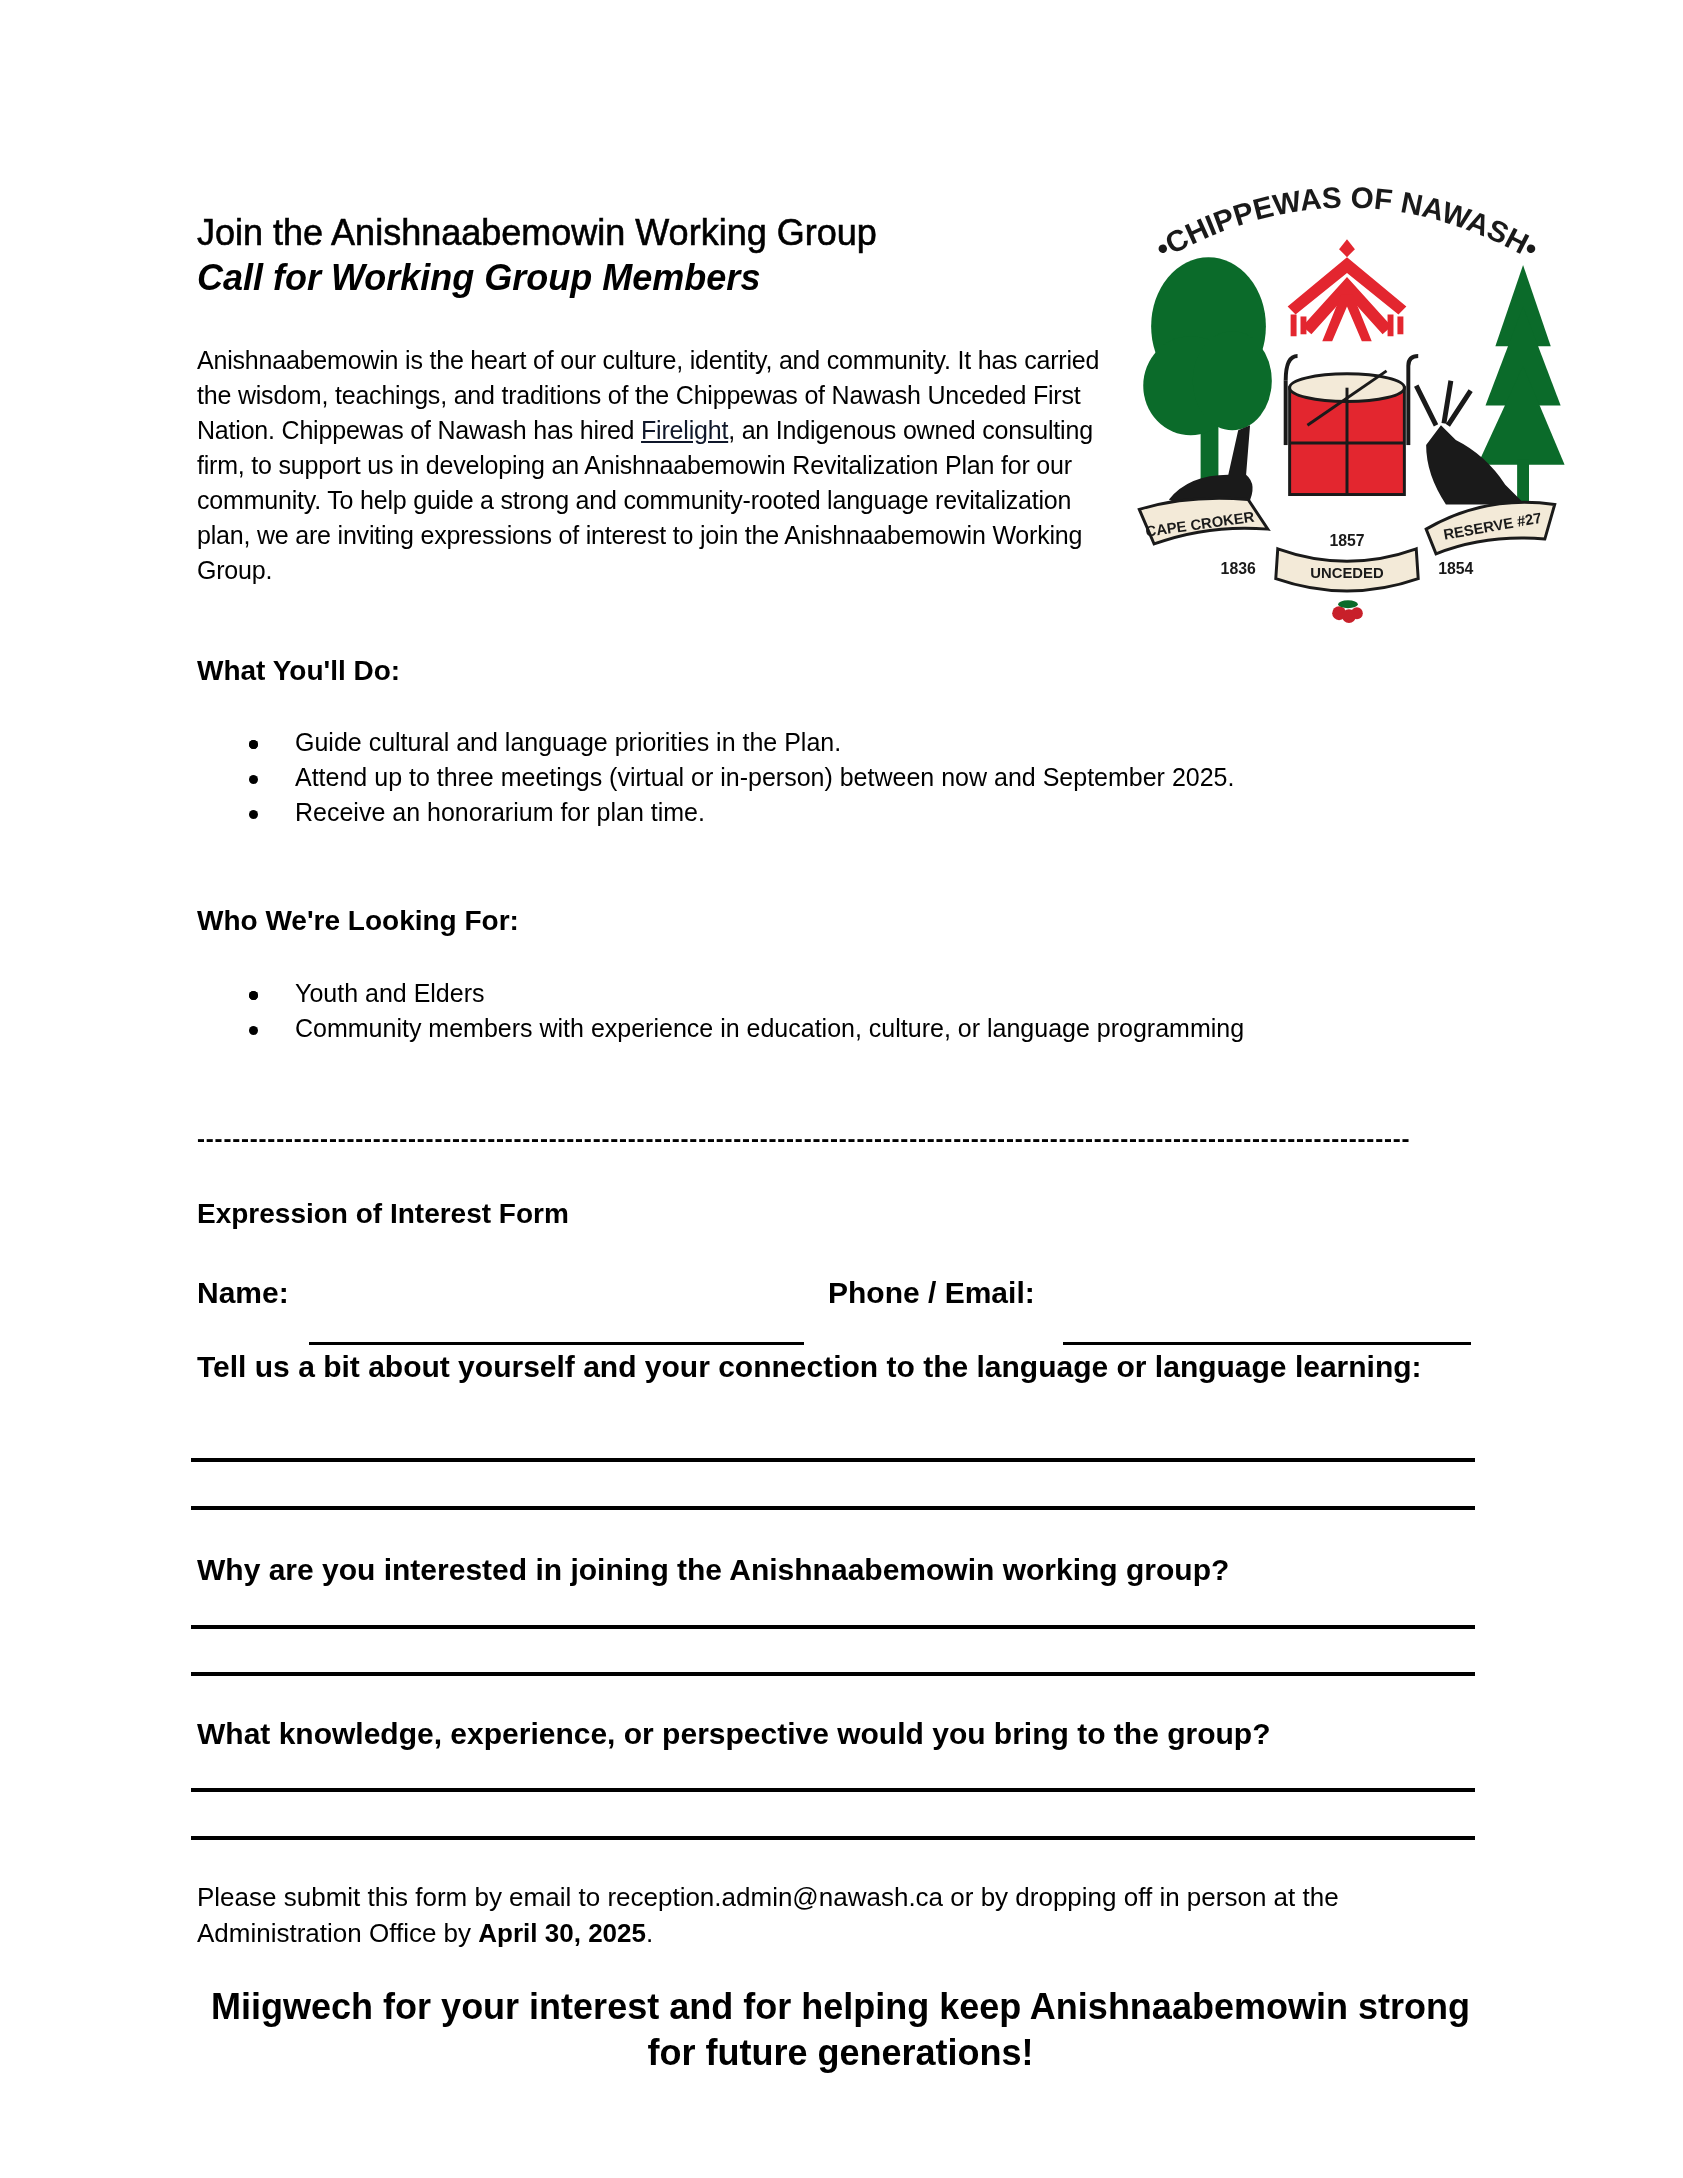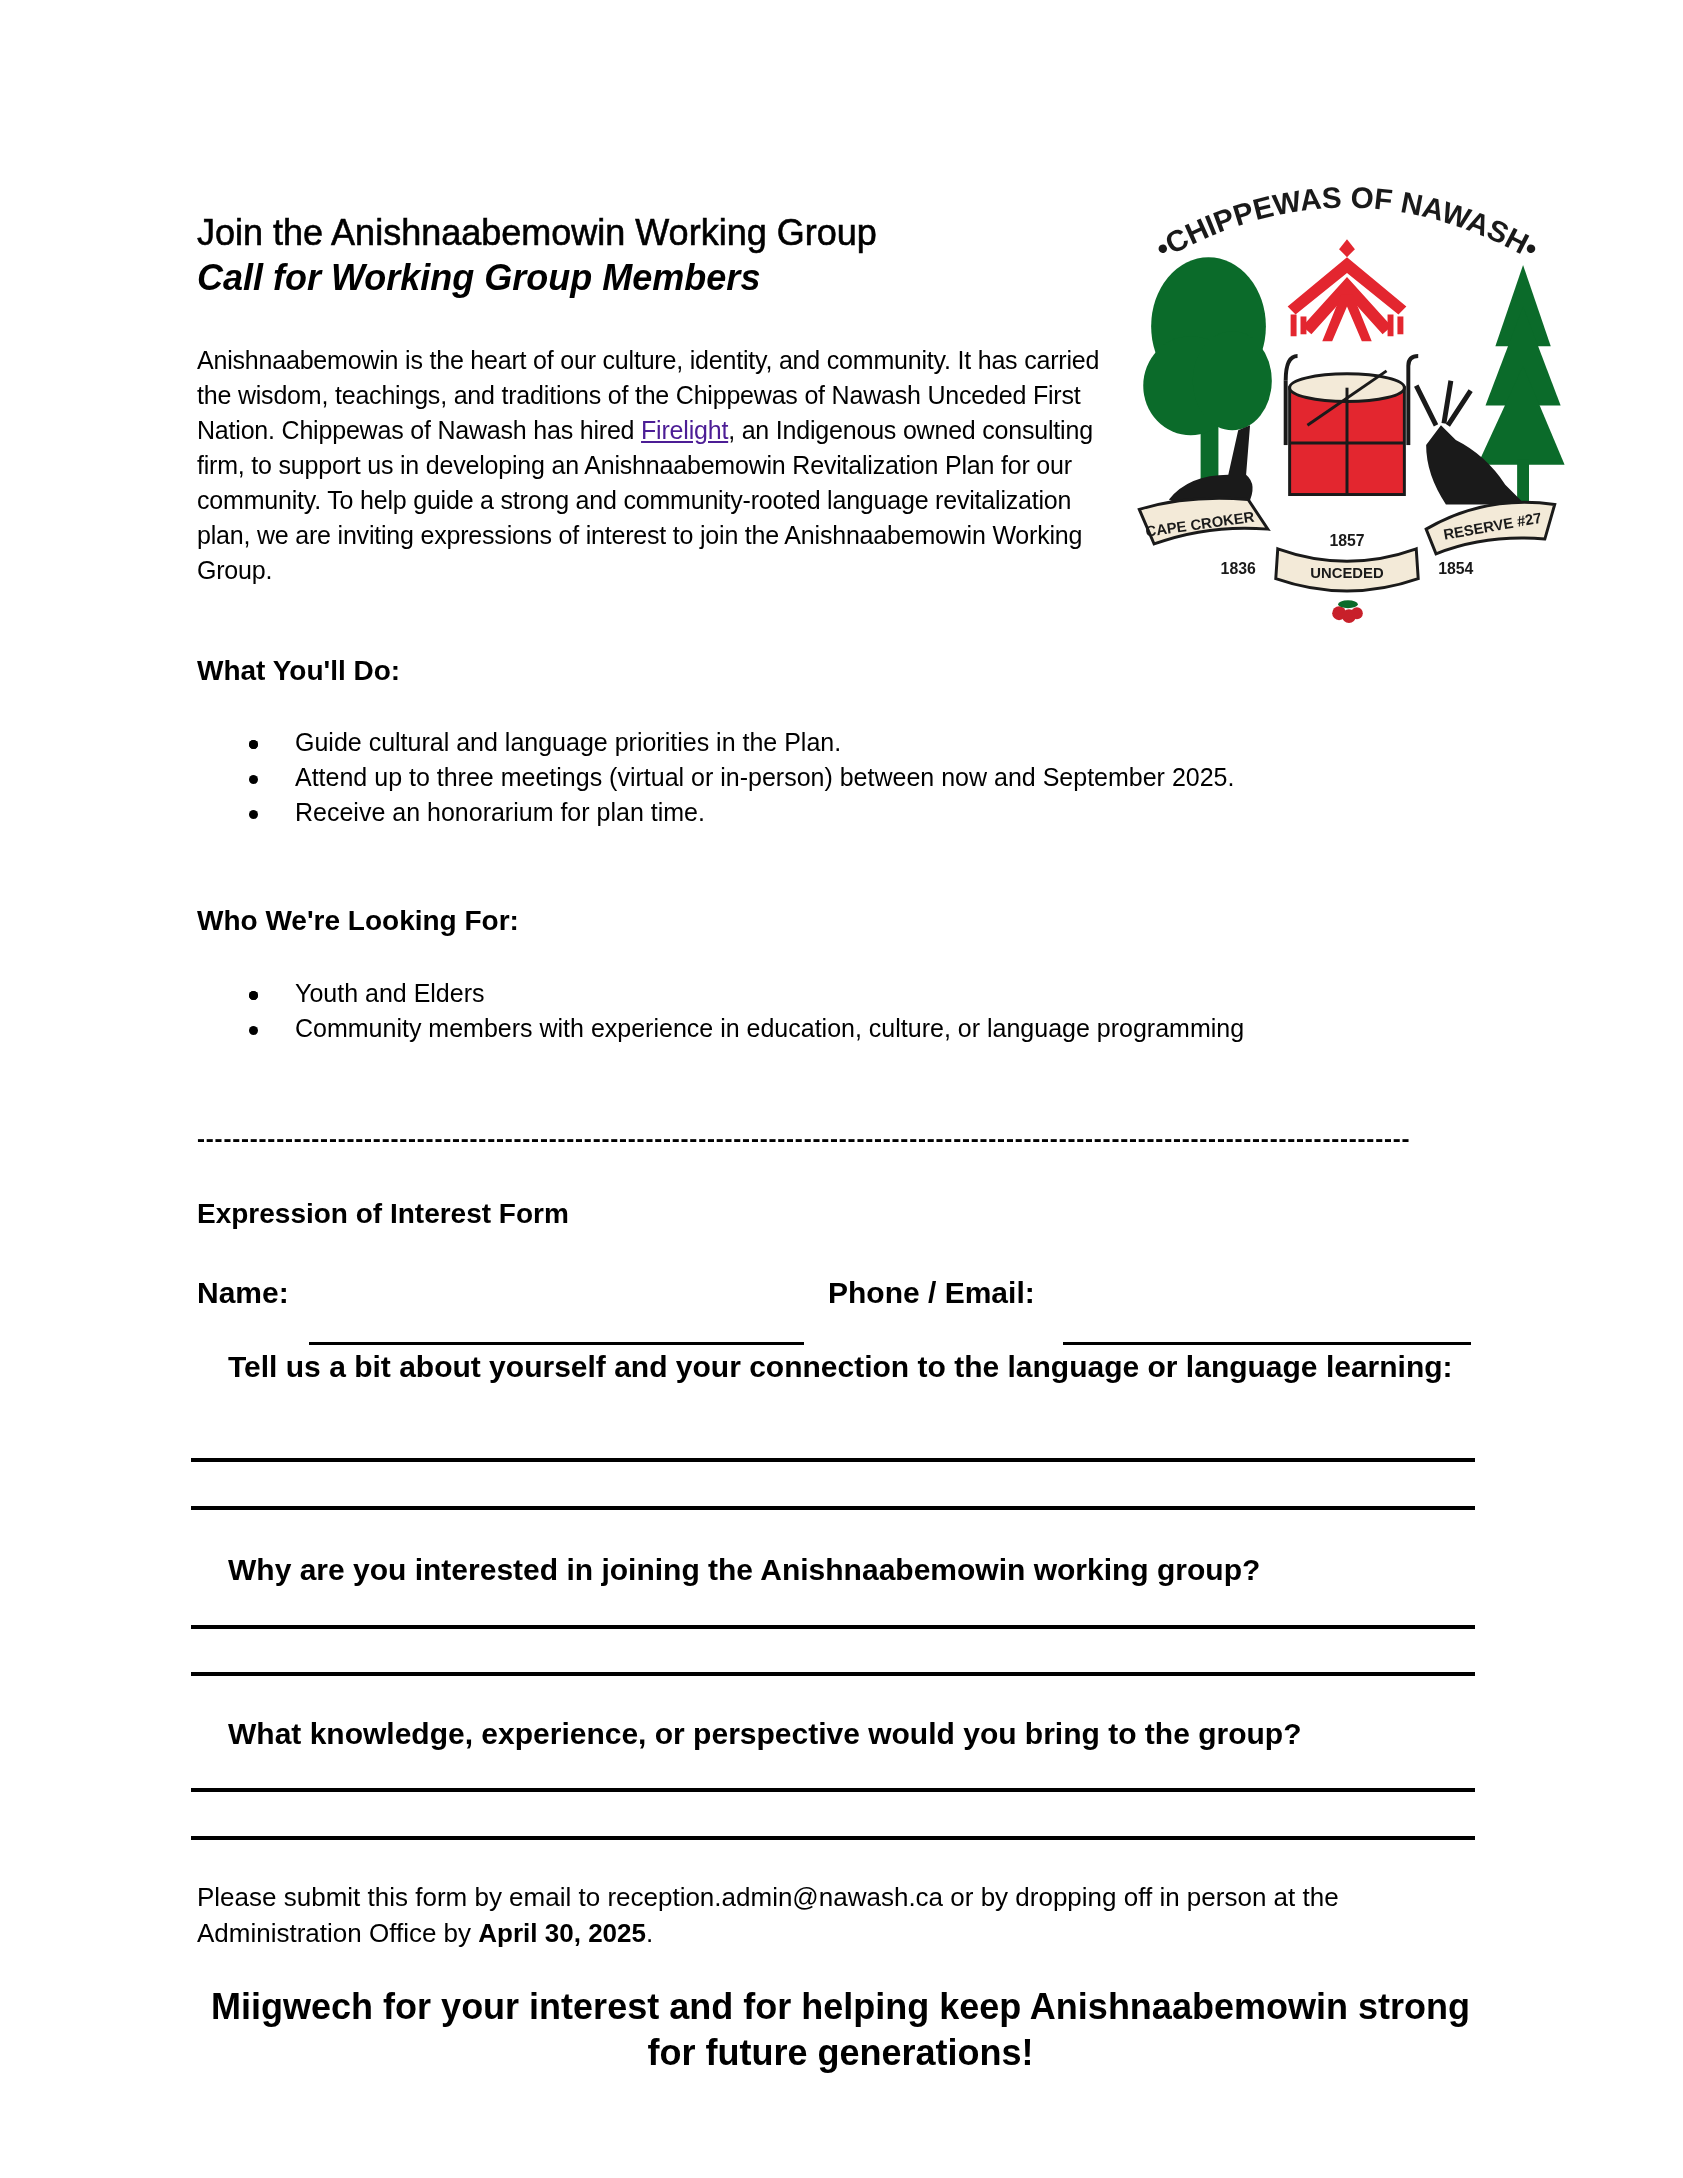--- a/index.html
+++ b/index.html
@@ -3,31 +3,31 @@
 <meta charset="utf-8">
 <style>
   html, body { margin:0; padding:0; background:#fff; }
   body { width:1683px; height:2178px; position:relative; overflow:hidden;
          font-family:"Liberation Sans", sans-serif; color:#000; }
   .abs { position:absolute; }
   .title { left:197px; top:210px; font-size:36px; line-height:46px; }
   .subtitle { left:197px; top:255px; font-size:36px; line-height:46px; font-style:italic; font-weight:bold; }
   .title-main { font-weight:normal; -webkit-text-stroke:0.6px #000; }
   .para { left:197px; top:343px; width:931px; font-size:25px; line-height:35px; letter-spacing:-0.2px; }
-  .para a { color:#4c1d95; text-decoration:underline; }
+  .para a { color:#0f172a; text-decoration:underline; }
   .h2 { left:197px; font-size:28px; font-weight:bold; line-height:36px; }
   ul.bul { position:absolute; left:197px; margin:0; padding:0; list-style:none; font-size:25px; line-height:35px; }
   ul.bul li { position:relative; padding-left:98px; white-space:nowrap; }
   ul.bul li .dot { position:absolute; left:52px; top:15px; width:9px; height:9px; background:#000; border-radius:50%; }
   .dashes { left:197px; top:1127px; width:1277px; height:16px; overflow:hidden; white-space:nowrap;
             font-size:24px; line-height:24px; letter-spacing:0.8px; font-weight:bold; }
   .form-title { left:197px; top:1198px; font-size:28px; font-weight:bold; }
   .field-row { left:197px; top:1273px; font-size:30px; font-weight:bold; line-height:40px; white-space:nowrap;text-align:right; }
   .ul-line { position:absolute; height:3px; background:#000; }
-  .q { left:197px; width:1277px; font-size:30px; font-weight:bold; line-height:39px;margin-left:31px; }
+  .q { left:197px; width:1277px; font-size:30px; font-weight:bold; line-height:39px; }
   .rule { position:absolute; left:191px; width:1284px; height:4px; background:#000; }
   .submit { left:197px; top:1879px; width:1287px; font-size:26px; line-height:36px; }
   .submit b { font-weight:bold; }
   .thanks { left:197px; top:1984px; width:1287px; text-align:center; font-size:36px; font-weight:bold; line-height:46px; }
   .logo { left:1129px; top:178px; width:436px; height:455px; }
 </style>
 </head>
 <body>
 
 <div class="abs title title-main">Join the Anishnaabemowin Working Group</div>

